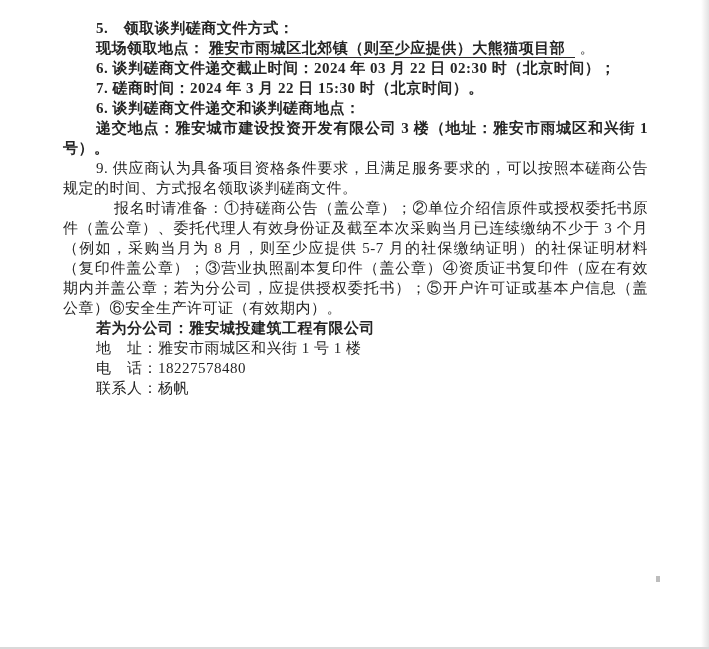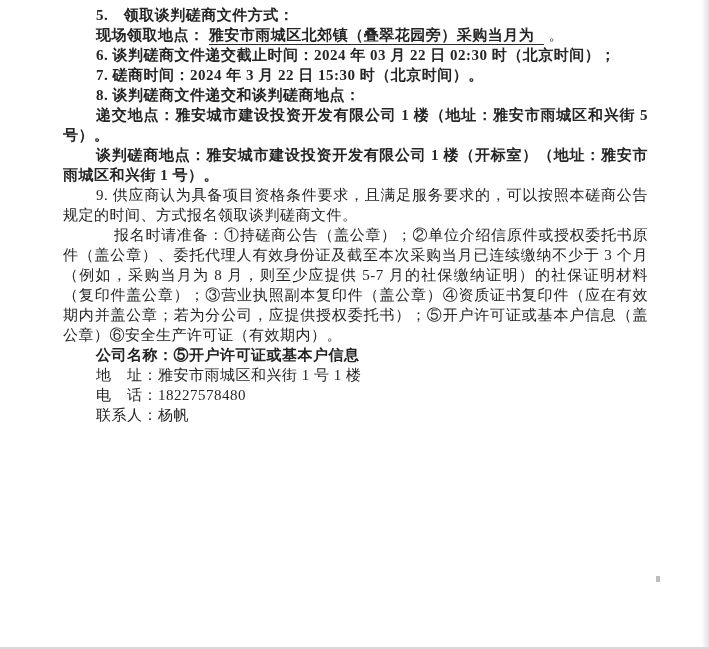--- a/index.html
+++ b/index.html
@@ -8,21 +8,21 @@
     height: 649px;
     background: #ffffff;
     position: relative;
     overflow: hidden;
     font-family: "Liberation Serif", "DejaVu Serif", serif;
     color: #252525;
   }
   .doc {
     position: absolute;
     inset: 0;
-    padding: 5px 61px 0 63px;
+    padding: 18px 61px 0 63px;
     box-sizing: border-box;
     font-size: 15px;
     letter-spacing: 0.5px;
   }
   .doc p {
     margin: 0;
     line-height: 20px;
     text-align: justify;
   }
   .b { font-weight: bold; }
@@ -73,42 +73,41 @@
 </style>
 </head>
 <body>
 
 <div class="doc">
 
   <p class="indent b">5.　领取谈判磋商文件方式：</p>
 
   <p class="indent p-onsite">
     <span class="b">现场领取地点：</span>
-    <span class="b u addr-ext">雅安市雨城区北郊镇（叠翠花园旁）采购当月为</span>
+    <span class="b u addr-ext">雅安市雨城区北郊镇（则至少应提供）大熊猫项目部</span>
     <span>。</span>
   </p>
 
 
 
   <p class="indent b p-s6">6. 谈判磋商文件递交截止时间：2024 年 03 月 22 日 02:30 时（北京时间）；</p>
 
   <p class="indent b p-s7">7. 磋商时间：2024 年 3 月 22 日 15:30 时（北京时间）。</p>
 
-  <p class="indent b p-s8">8. 谈判磋商文件递交和谈判磋商地点：</p>
+  <p class="indent b p-s8">6. 谈判磋商文件递交和谈判磋商地点：</p>
 
-  <p class="indent b p-submit">递交地点：雅安城市建设投资开发有限公司 1 楼（地址：雅安市雨城区和兴街 5 号）。</p>
+  <p class="indent b p-submit">递交地点：雅安城市建设投资开发有限公司 3 楼（地址：雅安市雨城区和兴街 1 号）。</p>
 
-  <p class="indent b p-negotiate">谈判磋商地点：雅安城市建设投资开发有限公司 1 楼（开标室）（地址：雅安市雨城区和兴街 1 号）。</p>
 
   <p class="indent p-s9">9. 供应商认为具备项目资格条件要求，且满足服务要求的，可以按照本磋商公告规定的时间、方式报名领取谈判磋商文件。</p>
 
   <p class="deep-indent p-prepare">报名时请准备：①持磋商公告（盖公章）；②单位介绍信原件或授权委托书原件（盖公章）、委托代理人有效身份证及截至本次采购当月已连续缴纳不少于 3 个月（例如，采购当月为 8 月，则至少应提供 5-7 月的社保缴纳证明）的社保证明材料（复印件盖公章）；③营业执照副本复印件（盖公章）④资质证书复印件（应在有效期内并盖公章；若为分公司，应提供授权委托书）；⑤开户许可证或基本户信息（盖公章）⑥安全生产许可证（有效期内）。</p>
 
 
-  <p class="indent b p-company">公司名称：⑤开户许可证或基本户信息</p>
+  <p class="indent b p-company">若为分公司：雅安城投建筑工程有限公司</p>
 
   <p class="indent p-address">地　址：雅安市雨城区和兴街 1 号 1 楼</p>
 
   <p class="indent p-phone">电　话：18227578480</p>
 
   <p class="indent p-person">联系人：杨帆</p>
 
 </div>
 
 <div class="edge-right"></div>

